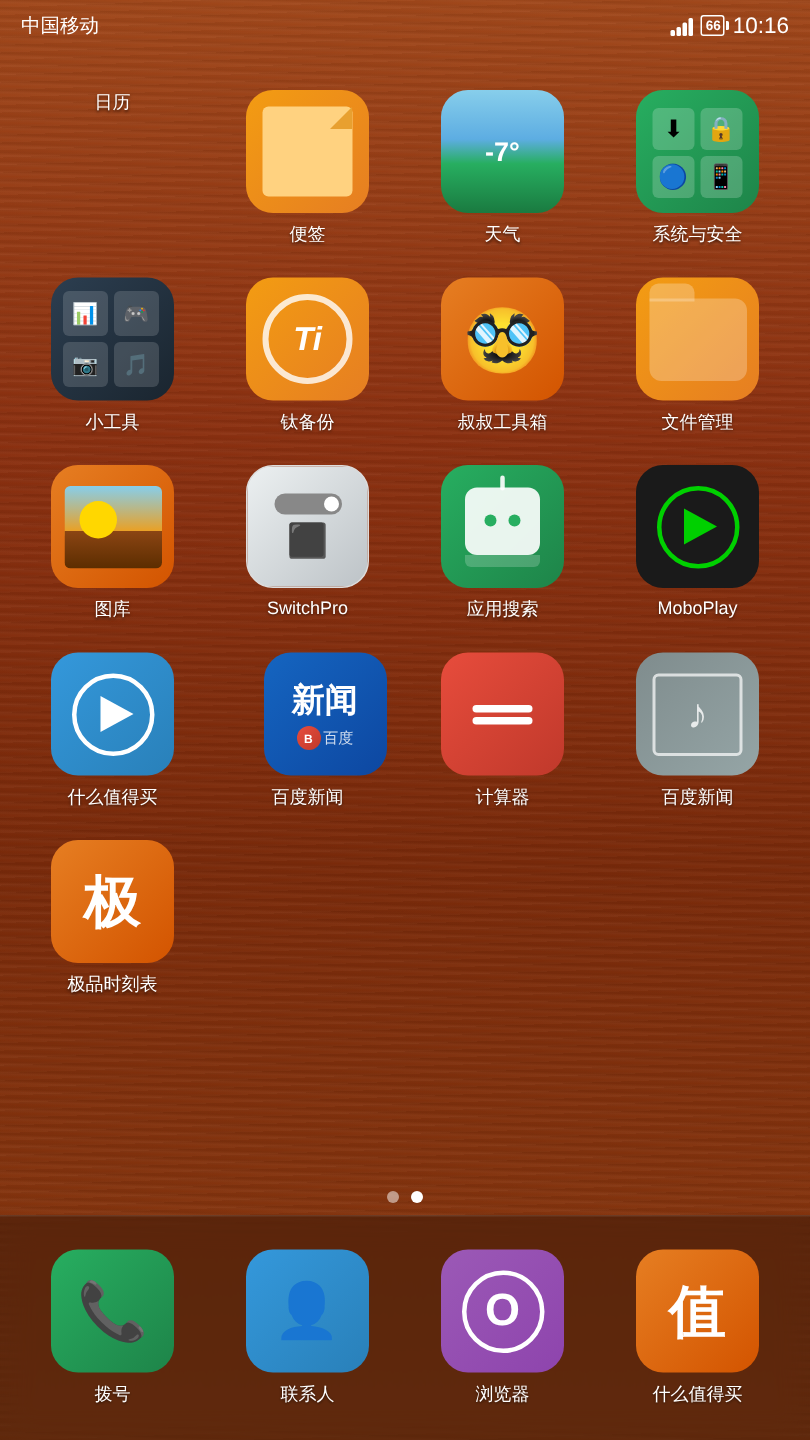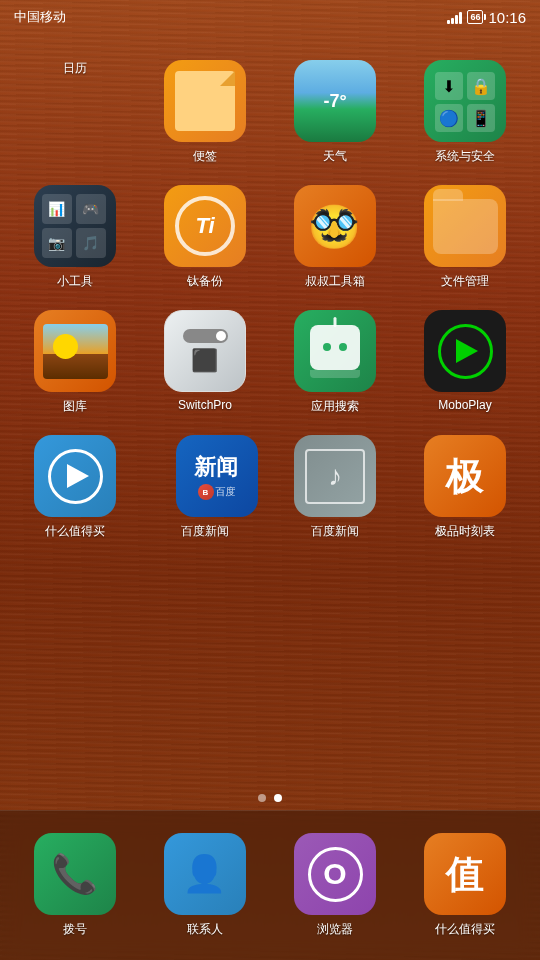--- a/index.html
+++ b/index.html
@@ -729,20 +729,29 @@
           <div style="width:16px;height:16px;background:linear-gradient(135deg,#e74c3c,#c0392b);border-radius:50%;display:flex;align-items:center;justify-content:center;">
             <span style="color:white;font-size:8px;font-weight:bold;">B</span>
           </div>
           <span class="news-brand">百度</span>
         </div>
       </div>
     </div>
     <span class="app-label">百度新闻</span>
   </div>
 
+  <div class="app-item">
+    <div class="app-icon icon-calculator">
+      <div class="calc-inner">
+        <div class="calc-line"></div>
+        <div class="calc-line"></div>
+      </div>
+    </div>
+    <span class="app-label">计算器</span>
+  </div>
 
   <div class="app-item">
     <div class="app-icon icon-folderplay">
       <div class="folderplay-inner">
         <div class="fp-folder">
           <span class="fp-note">♪</span>
         </div>
       </div>
     </div>
     <span class="app-label">百度新闻</span>

